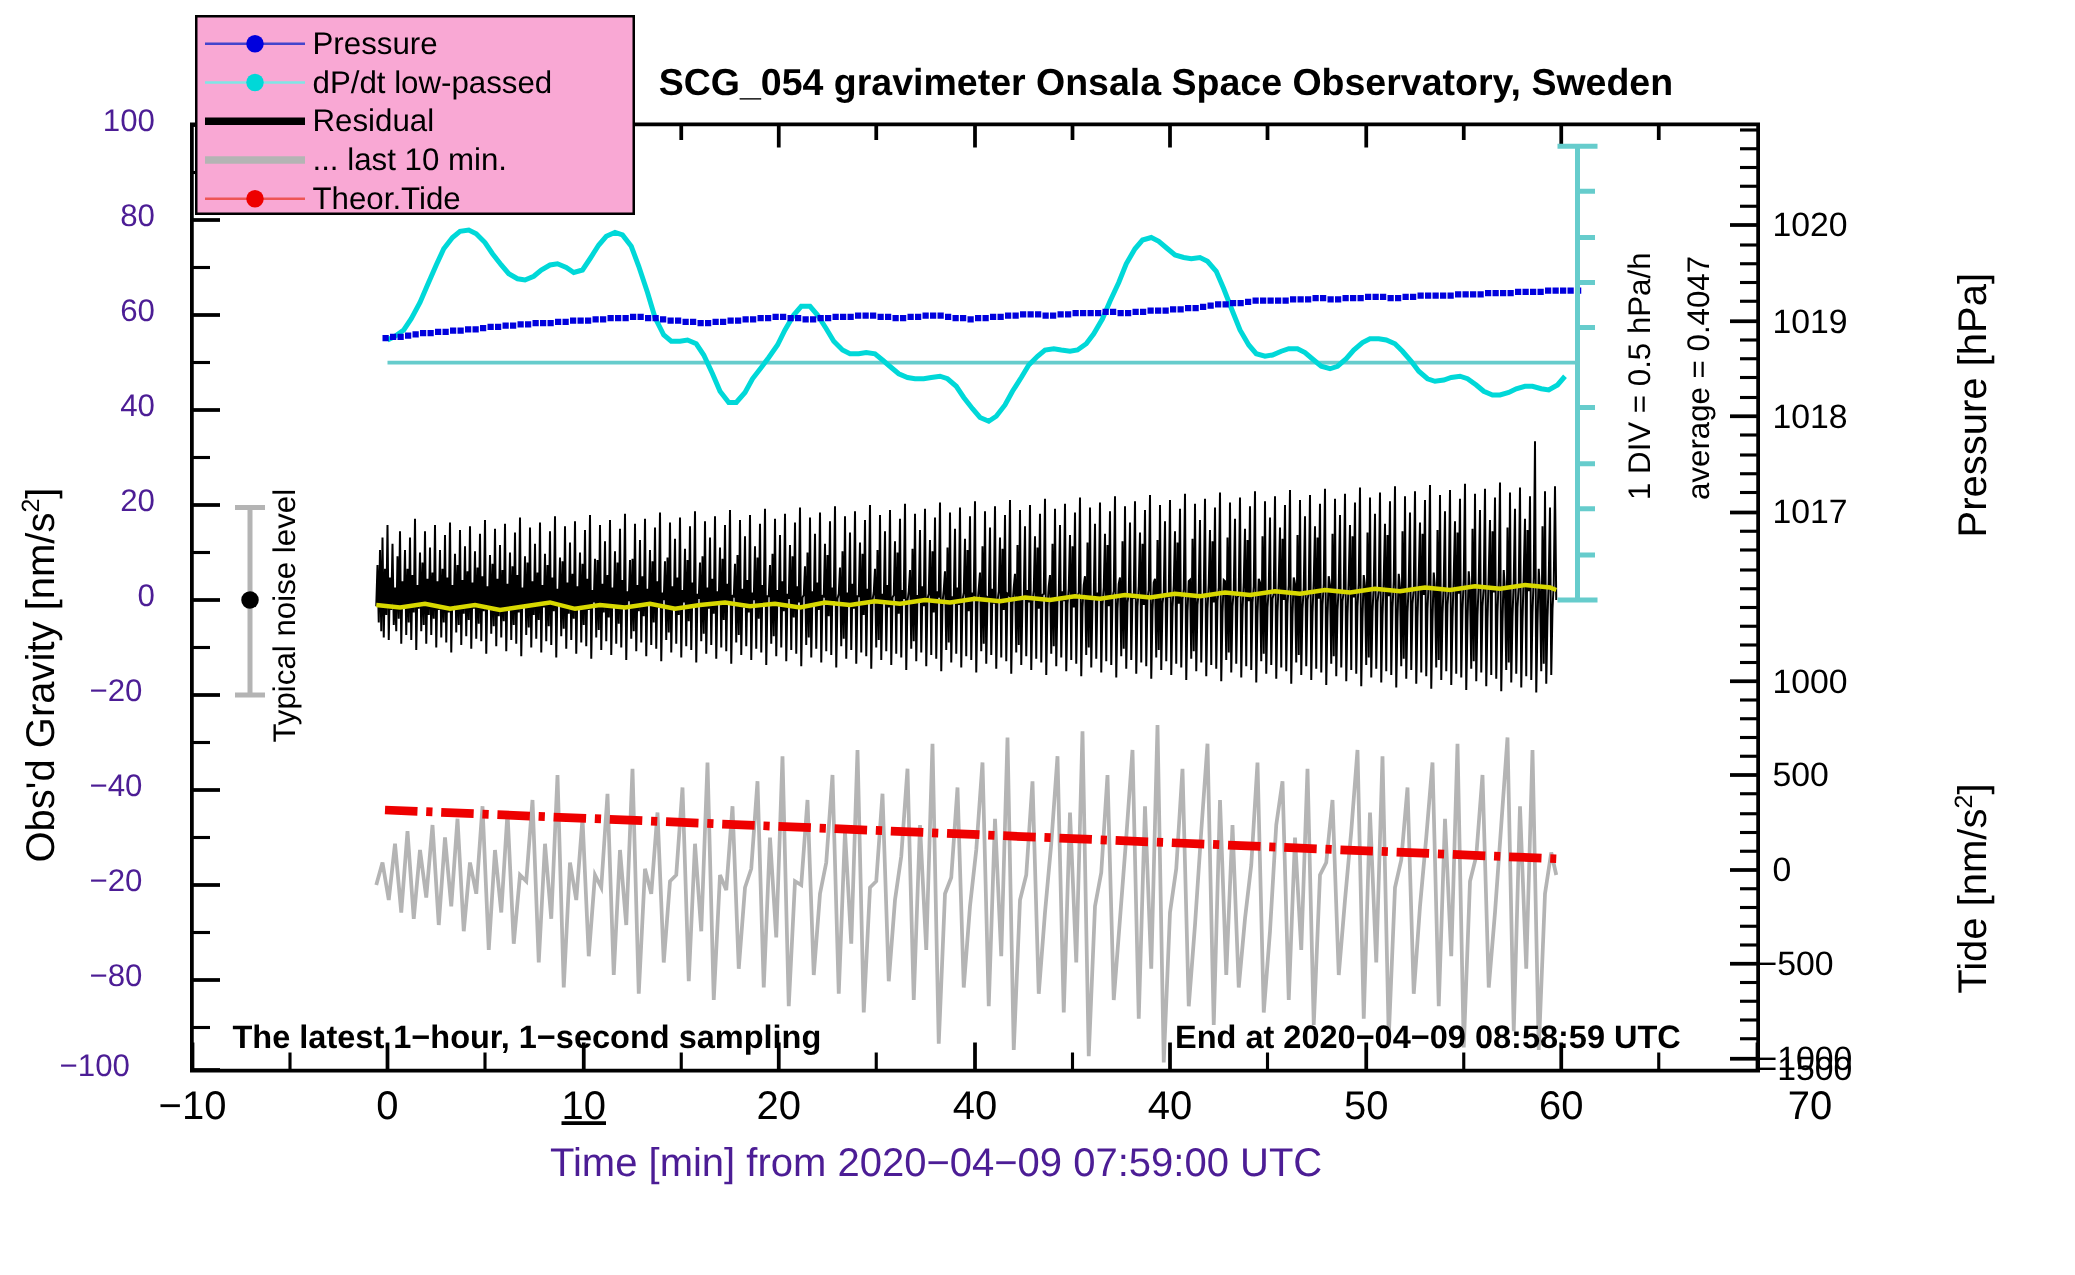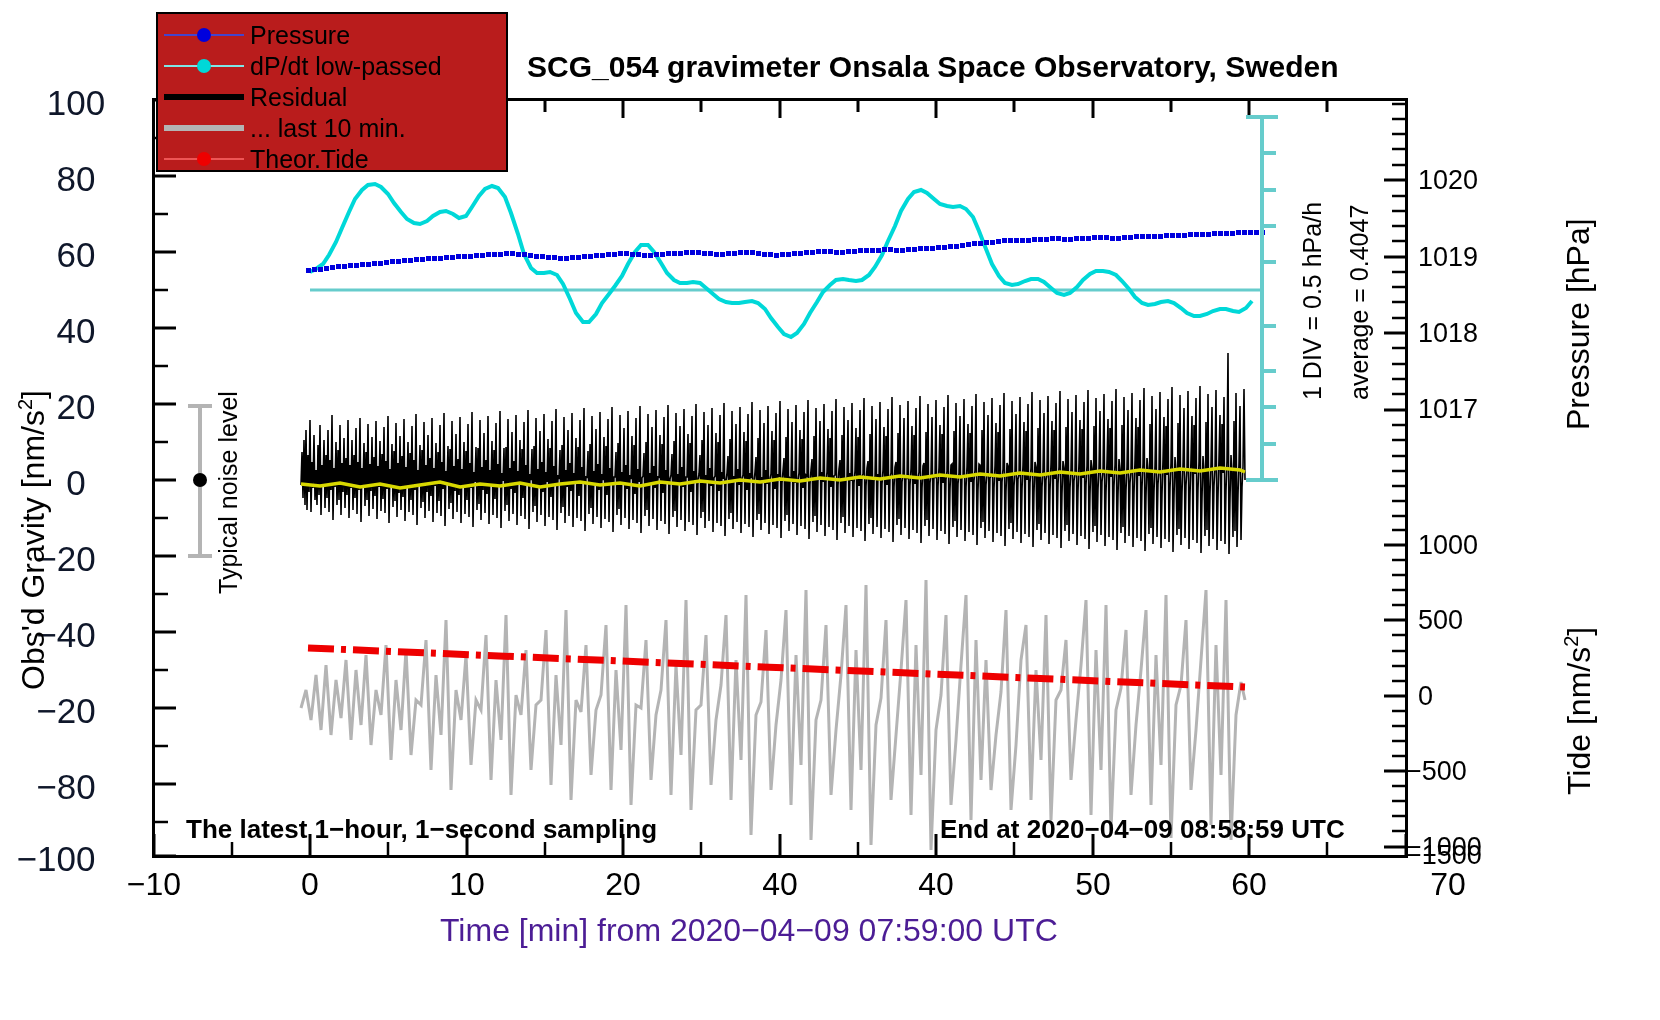--- a/index.html
+++ b/index.html
@@ -5,33 +5,33 @@
   html,body{margin:0;padding:0;background:#ffffff;}
   body{width:1660px;height:1020px;font-family:"Liberation Sans",sans-serif;overflow:hidden;position:relative;}
   #root{position:absolute;left:0;top:0;width:1660px;height:1020px;}
 
   .plotbox{position:absolute;left:152px;top:98px;width:1256px;height:760px;border:3px solid #000;box-sizing:border-box;background:#fff;}
 
   svg{display:block;}
   .abs{position:absolute;}
 
   
-  .ylab{position:absolute;font-size:35px;color:#0f172a;text-align:center;width:96px;letter-spacing:0px;}
+  .ylab{position:absolute;font-size:25px;color:#4c1d95;text-align:right;width:96px;letter-spacing:0px;}
   .y2lab{position:absolute;font-size:27px;color:#000;text-align:left;width:130px;}
   .xlab{position:absolute;font-size:32px;color:#000;text-align:center;width:90px;}
 
   
   .ytitle{position:absolute;font-size:32px;color:#000;transform-origin:left top;white-space:nowrap;}
   .xtitle{position:absolute;font-size:32px;color:#4c1d95;white-space:nowrap;}
 
   
   .maintitle{position:absolute;font-size:30px;font-weight:bold;color:#000;white-space:nowrap;}
 
   
-  .legend{position:absolute;left:156px;top:12px;width:352px;height:160px;border:2px solid #000;background:#b91c1c;box-sizing:border-box;padding:6px 16px 0 0;z-index:40;}
+  .legend{position:absolute;left:156px;top:12px;width:352px;height:160px;border:2px solid #000;background:#f9a8d4;box-sizing:border-box;padding:6px 16px 0 0;z-index:40;}
   .legrow{display:flex;align-items:center;height:30px;margin:0 0 1px 0;}
   .legsym{width:92px;height:30px;flex:0 0 92px;}
   .legtxt{font-size:25px;color:#000;white-space:nowrap;}
 
   
   .annot{position:absolute;font-size:26px;font-weight:bold;color:#000;white-space:nowrap;}
   .rotlab{position:absolute;font-size:25px;color:#000;white-space:nowrap;transform-origin:left top;transform:rotate(-90deg);}
   .noiselab{position:absolute;font-size:25px;color:#000;white-space:nowrap;transform-origin:left top;transform:rotate(-90deg);}
 </style>
 </head>
@@ -414,21 +414,21 @@
   <div class="ylab" style="left:28px;top:387px;">20</div>
   <div class="ylab" style="left:28px;top:463px;">0</div>
   <div class="ylab" style="left:18px;top:539px;">−20</div>
   <div class="ylab" style="left:18px;top:615px;">−40</div>
   <div class="ylab" style="left:18px;top:691px;">−20</div>
   <div class="ylab" style="left:18px;top:767px;">−80</div>
   <div class="ylab" style="left:8px;top:839px;">−100</div>
 
   <div class="xlab" style="left:109px;top:866px;">−10</div>
   <div class="xlab" style="left:265px;top:866px;">0</div>
-  <div class="xlab" style="left:422px;top:866px;">10</div>
+  <div class="xlab" style="left:422px;top:866px;text-decoration:underline;">10</div>
   <div class="xlab" style="left:578px;top:866px;">20</div>
   <div class="xlab" style="left:735px;top:866px;">40</div>
   <div class="xlab" style="left:891px;top:866px;">40</div>
   <div class="xlab" style="left:1048px;top:866px;">50</div>
   <div class="xlab" style="left:1204px;top:866px;">60</div>
   <div class="xlab" style="left:1403px;top:866px;">70</div>
 
   <div class="y2lab" style="left:1418px;top:165px;">1020</div>
   <div class="y2lab" style="left:1418px;top:242px;">1019</div>
   <div class="y2lab" style="left:1418px;top:318px;">1018</div>

